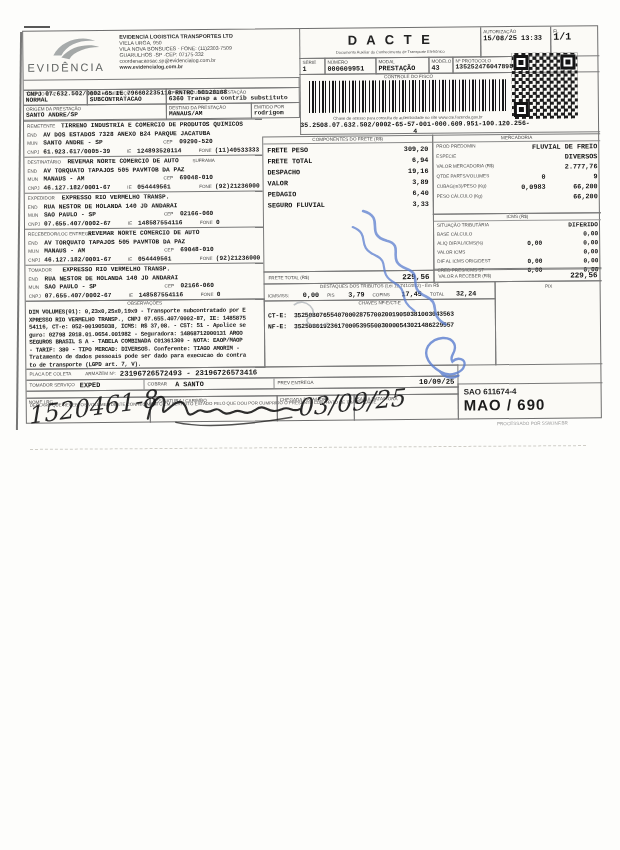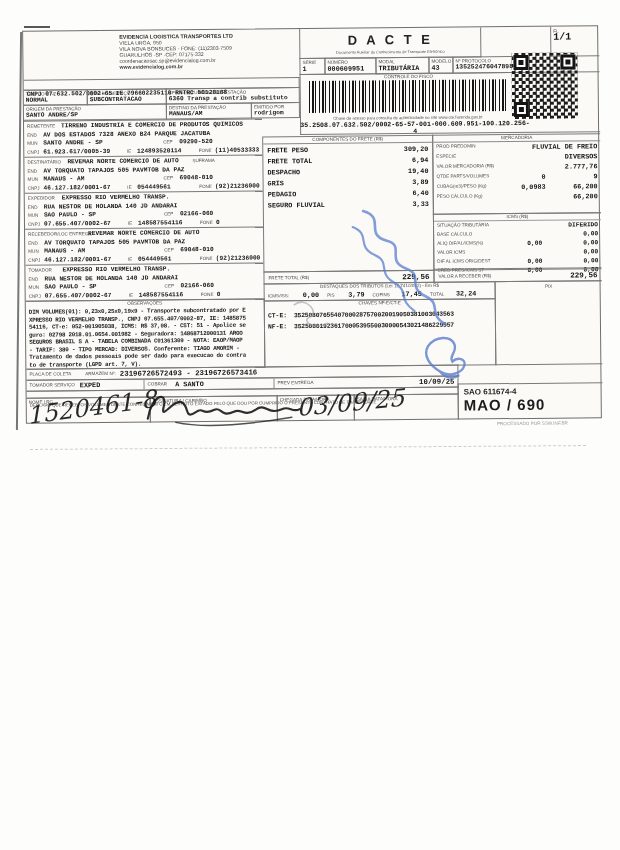--- a/index.html
+++ b/index.html
@@ -35,20 +35,27 @@
 <body>
 
 <div id="page">
 
   <div class="abs" style="left:18px; top:32px; width:2px; height:398px; background:#4a4a4a; opacity:.75; transform:rotate(0.6deg);"></div>
   <div class="abs" style="left:24px; top:26px; width:26px; height:2px; background:#2e2e2e; opacity:.8;"></div>
   <div class="abs" style="left:30px; top:447px; width:556px; border-top:1px dashed #c4c2ba; opacity:.8; transform:rotate(-0.4deg);"></div>
 
   <div id="doc">
 
+    <div class="abs" style="left:2px; top:2px; width:92px; height:46px;">
+      <svg width="60" height="26" viewBox="0 0 60 26" style="position:absolute; left:20px; top:2px;">
+        <path d="M8,20 C16,4 38,0 50,6 C38,4 22,8 16,20 Z" fill="#a7abab"></path>
+        <path d="M16,22 C26,10 44,8 54,12 C42,12 28,16 24,24 Z" fill="#8e9494" opacity=".8"></path>
+      </svg>
+      <div class="abs" style="left:2px; top:28px; width:90px; font-size:11px; letter-spacing:2px; color:#5d6160; font-weight:400;">EVIDÊNCIA</div>
+    </div>
 
     <div class="abs" style="left:96px; top:3px; width:182px; height:45px;">
       <div class="lbl" style="font-size:5.4px; font-weight:700; color:#2c2c2c;">EVIDENCIA LOGISTICA TRANSPORTES LTD</div>
       <div class="lbl" style="font-size:5.2px;">VIELA URGA, 950</div>
       <div class="lbl" style="font-size:5.2px;">VILA NOVA BONSUCES - FONE: (11)2303-7509</div>
       <div class="lbl" style="font-size:5.2px;">GUARULHOS -SP -CEP: 07175-332</div>
       <div class="lbl" style="font-size:5.2px;">coordenacaosac.sp@evidencialog.com.br</div>
       <div class="lbl" style="font-size:5.2px; font-weight:700;">www.evidencialog.com.br</div>
     </div>
 
@@ -79,36 +86,40 @@
     </div>
     <div class="bx" style="left:227px; top:73px; width:49px; height:16px; padding:1px 2px;">
       <div class="lbl2">EMITIDO POR</div>
       <div class="vsm">rodrigom</div>
     </div>
 
     <div class="bx" style="left:276px; top:0; width:182px; height:30px; border-top:none; padding-top:4px;">
       <div class="cen" style="font-size:13px; font-weight:700; letter-spacing:3px; color:#222;">D A C T E</div>
       <div class="cen lbl2" style="font-size:3.9px; margin-top:2px;">Documento Auxiliar do Conhecimento de Transporte Eletrônico</div>
     </div>
+    <div class="bx" style="left:457px; top:0; width:71px; height:30px; border-top:none; padding:2px 2px;">
+      <div class="lbl2">AUTORIZAÇÃO</div>
+      <div class="val" style="font-size:7px;">15/08/25 13:33</div>
+    </div>
     <div class="bx" style="left:527px; top:0; width:49px; height:30px; border-top:none; border-right:none; padding:2px 2px;">
       <div class="lbl2">FL</div>
       <div class="val" style="font-size:10px;">1/1</div>
     </div>
 
     <div class="bx" style="left:276px; top:29px; width:26px; height:17px; padding:1px 2px;">
       <div class="lbl2">SÉRIE</div>
       <div class="val">1</div>
     </div>
     <div class="bx" style="left:301px; top:29px; width:52px; height:17px; padding:1px 2px;">
       <div class="lbl2">NÚMERO</div>
       <div class="val">000609951</div>
     </div>
     <div class="bx" style="left:352px; top:29px; width:54px; height:17px; padding:1px 2px;">
       <div class="lbl2">MODAL</div>
-      <div class="val">TRIBUTÁRIA</div>
+      <div class="val">PRESTAÇÃO</div>
     </div>
     <div class="bx" style="left:405px; top:29px; width:25px; height:17px; padding:1px 2px;">
       <div class="lbl2">MODELO</div>
       <div class="val">43</div>
     </div>
     <div class="bx" style="left:429px; top:29px; width:70px; height:17px; padding:1px 2px;">
       <div class="lbl2">Nº PROTOCOLO</div>
       <div class="val" style="font-size:6.4px;">135252476047898</div>
     </div>
 
@@ -257,24 +268,24 @@
       <div class="row" style="justify-content:space-between; padding:2px 4px 0;">
           <span class="val">FRETE PESO</span>
           <span class="val">309,20</span>
         </div>
       <div class="row" style="justify-content:space-between; padding:3px 4px 0;">
           <span class="val">FRETE TOTAL</span>
           <span class="val">6,94</span>
         </div>
       <div class="row" style="justify-content:space-between; padding:3px 4px 0;">
           <span class="val">DESPACHO</span>
-          <span class="val">19,40</span>
+          <span class="val">19,16</span>
         </div>
       <div class="row" style="justify-content:space-between; padding:3px 4px 0;">
-          <span class="val">GRIS</span>
+          <span class="val">VALOR</span>
           <span class="val">3,89</span>
         </div>
       <div class="row" style="justify-content:space-between; padding:3px 4px 0;">
           <span class="val">PEDAGIO</span>
           <span class="val">6,40</span>
         </div>
       <div class="row" style="justify-content:space-between; padding:3px 4px 0;">
           <span class="val">SEGURO FLUVIAL</span>
           <span class="val">3,33</span>
         </div>

